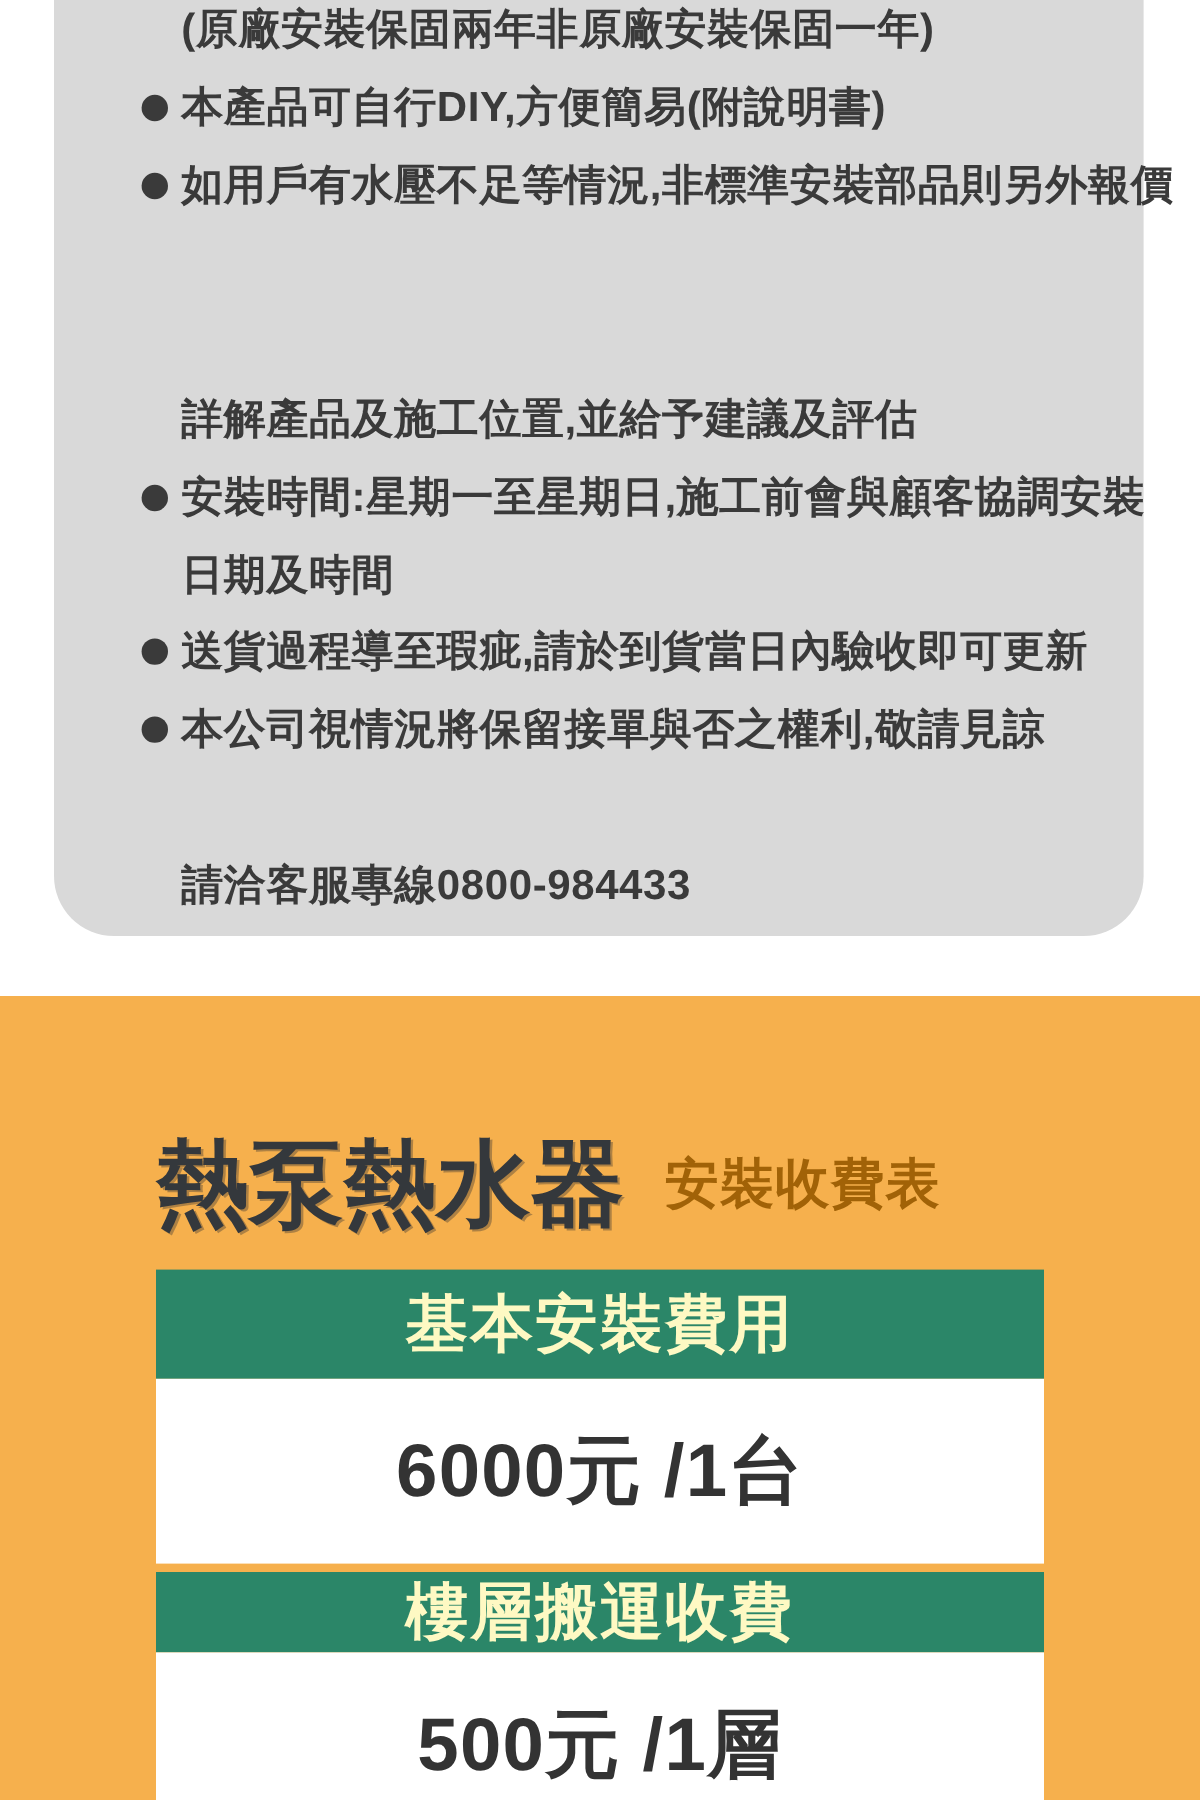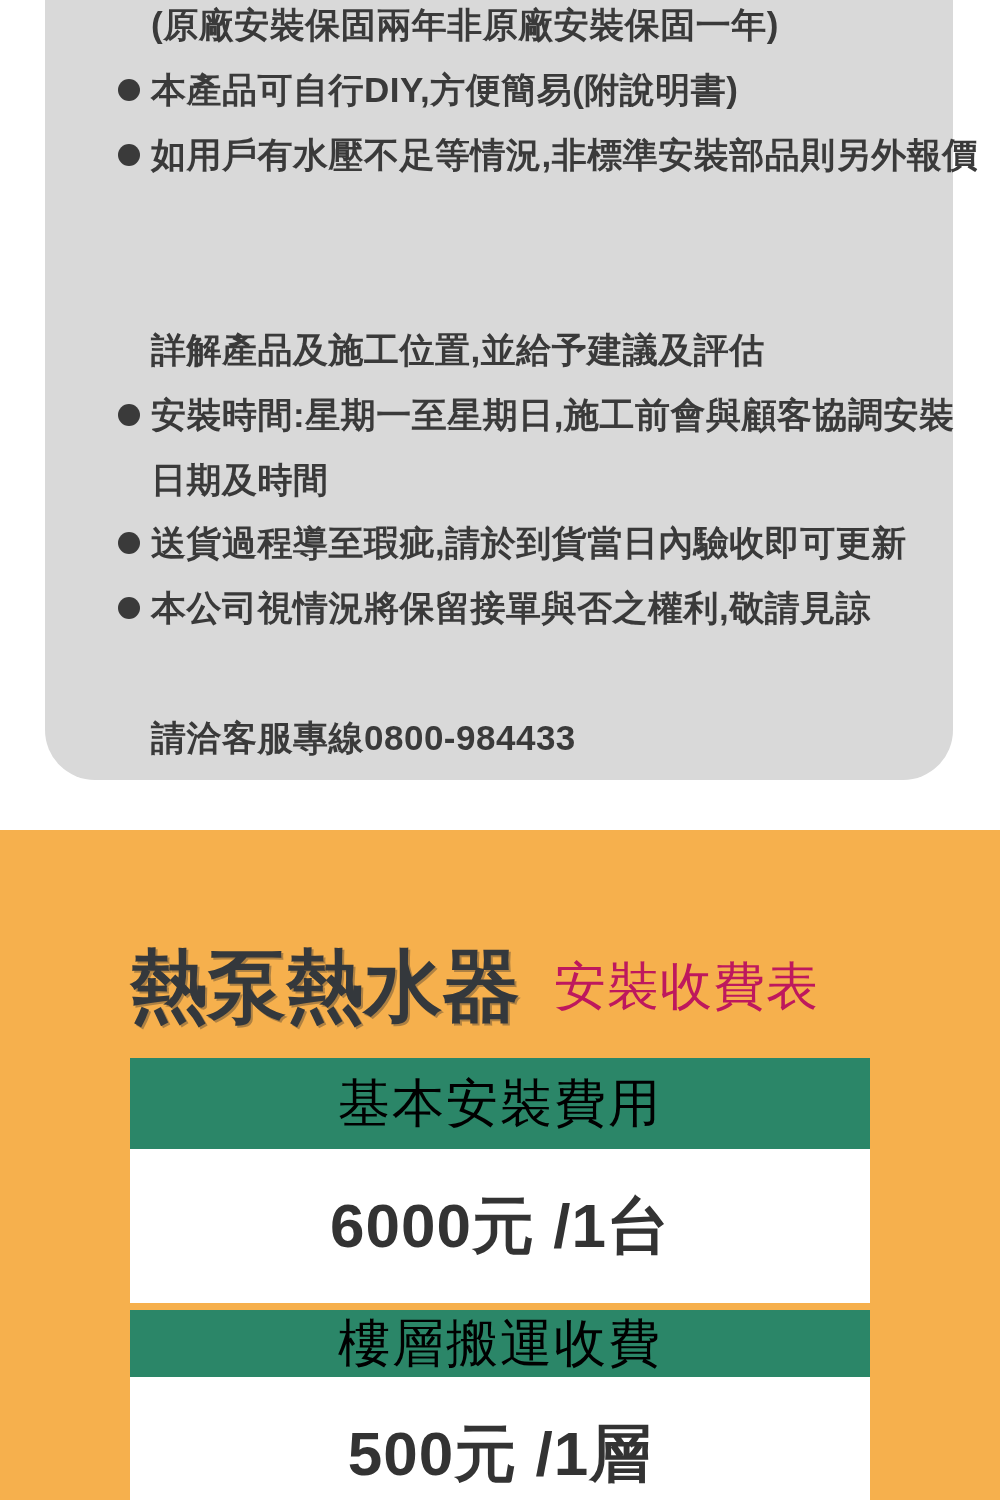--- a/index.html
+++ b/index.html
@@ -66,43 +66,43 @@
     margin-top: 46px;
   }
   .title-primary {
     font-size: 78px;
     font-weight: 800;
     color: #34383C;
     line-height: 1.1;
     text-shadow: 2px 2px 0 rgba(40,44,48,0.35);
   }
   .title-secondary {
-    font-size: 52px;
-    font-weight: 400;
-    color: #be185d;
+    font-size: 45px;
+    font-weight: 700;
+    color: #a16207;
     letter-spacing: 1px;
     line-height: 1.1;
   }
 
   .price-table {
     position: absolute;
     left: 130px;
     width: 740px;
   }
   .pt1 { top: 1058px; }
   .pt2 { top: 1310px; }
   .pt-header {
     height: 91px;
     background: #2B8668;
     display: flex;
     align-items: center;
     justify-content: center;
     font-size: 52px;
-    font-weight: 400;
-    color: #000000;
+    font-weight: 700;
+    color: #fef9c3;
     letter-spacing: 2px;
     white-space: nowrap;
   }
   .pt2 .pt-header { height: 67px; }
   .pt-body {
     height: 154px;
     background: #FFFFFF;
     display: flex;
     align-items: center;
     justify-content: center;

